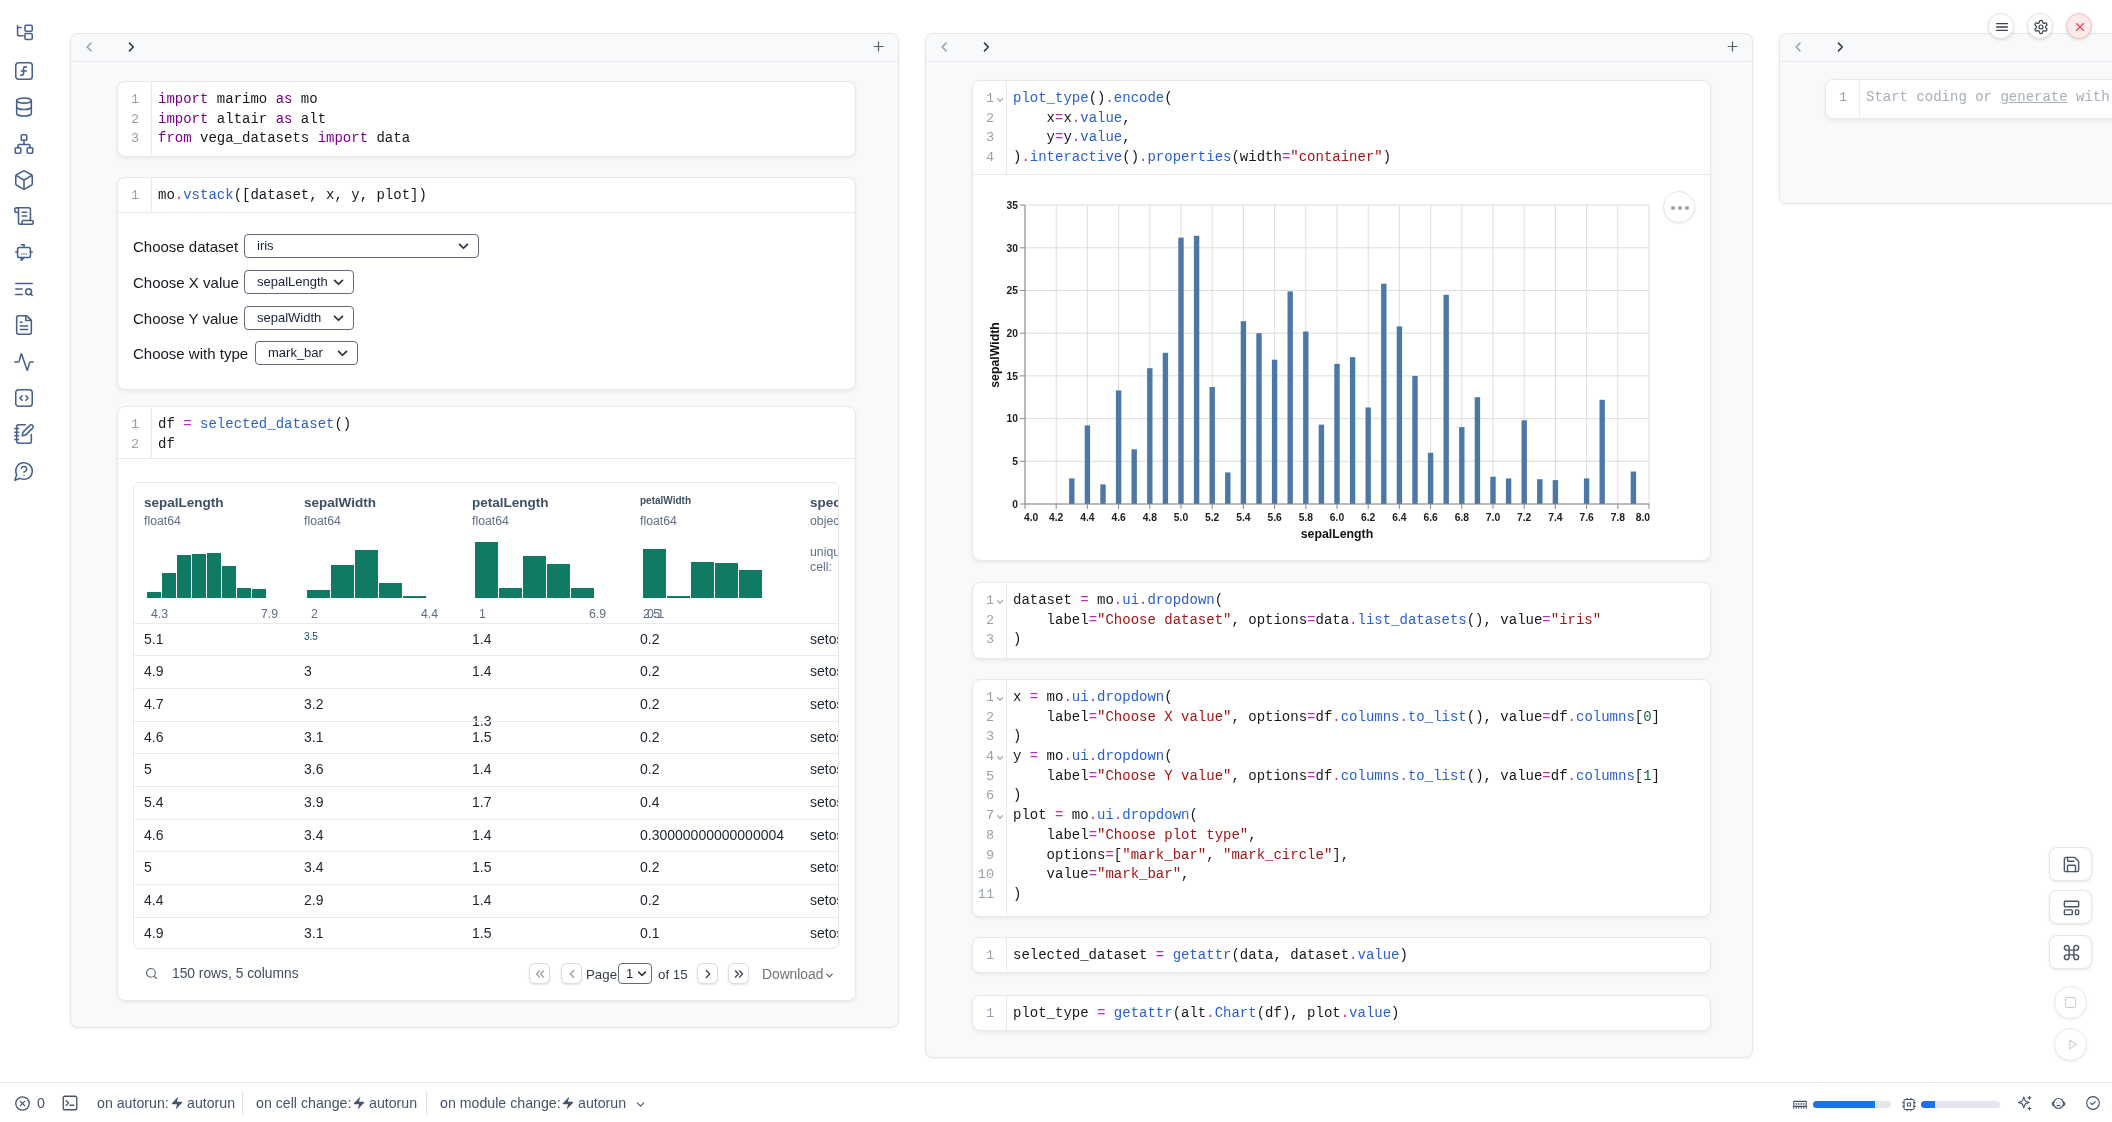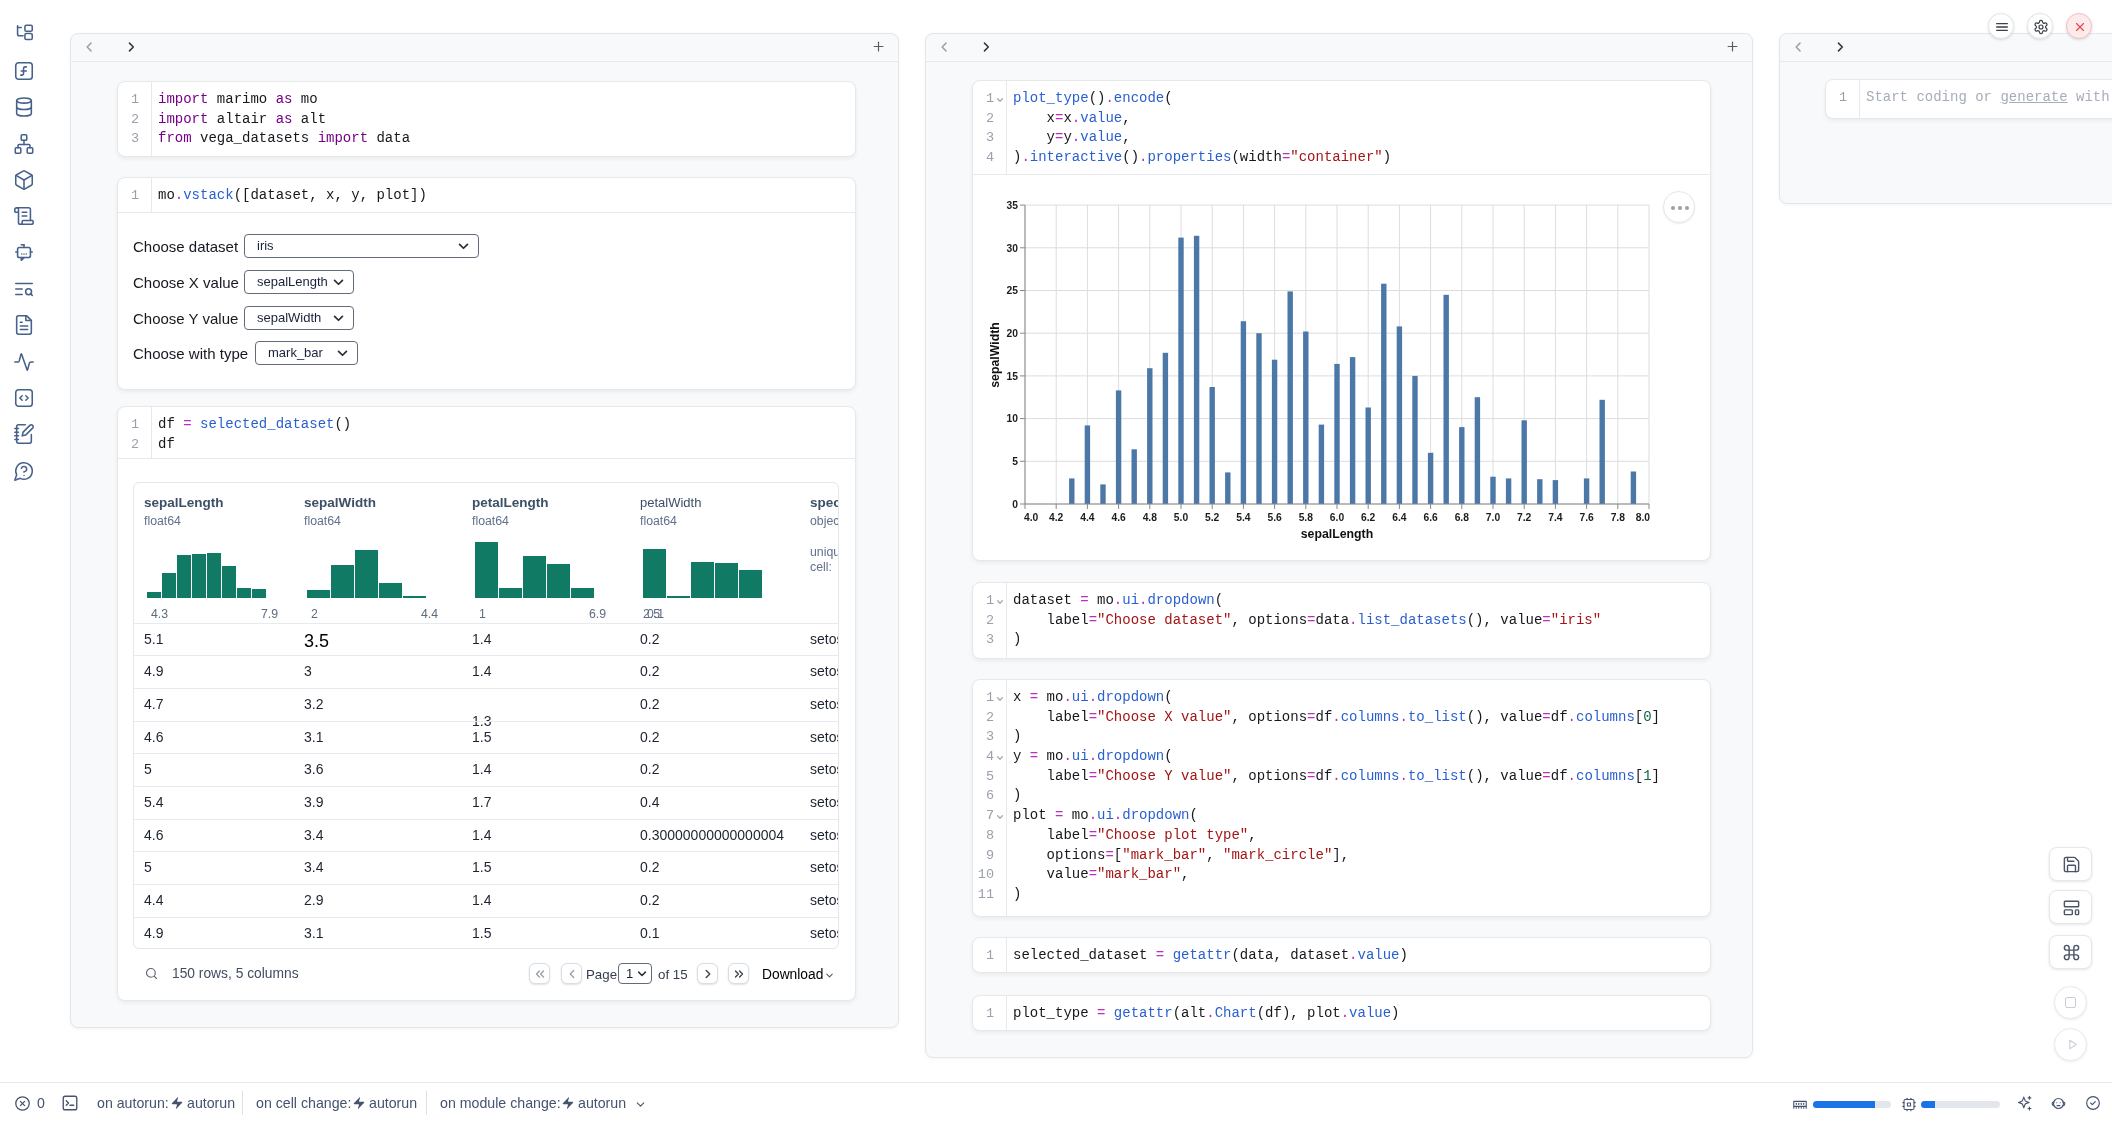--- a/index.html
+++ b/index.html
@@ -178,21 +178,21 @@
       <div class="cl"><span class="num">1</span><span class="ctext">df <span class="o">=</span> <span class="f">selected_dataset</span>()</span></div>
       <div class="cl"><span class="num">2</span><span class="ctext">df</span></div>
     </div>
 <div class="abs" style="left:15px;top:75px;width:706px;height:467px;border:1px solid #e4e6e9;border-radius:6px;overflow:hidden;background:#fff">
 <div class="abs" style="left:10px;top:12px;font-size:13.5px;font-weight:bold;color:#3c5066">sepalLength</div>
 <div class="abs" style="left:10px;top:31px;font-size:12.3px;color:#62708a">float64</div>
 <div class="abs" style="left:170px;top:12px;font-size:13.5px;font-weight:bold;color:#3c5066">sepalWidth</div>
 <div class="abs" style="left:170px;top:31px;font-size:12.3px;color:#62708a">float64</div>
 <div class="abs" style="left:338px;top:12px;font-size:13.5px;font-weight:bold;color:#3c5066">petalLength</div>
 <div class="abs" style="left:338px;top:31px;font-size:12.3px;color:#62708a">float64</div>
-<div class="abs" style="left:506px;top:12px;font-size:13px;font-weight:normal;color:#3c5066">petalWidth</div>
+<div class="abs" style="left:506px;top:12px;font-size:10px;font-weight:bold;color:#3c5066">petalWidth</div>
 <div class="abs" style="left:506px;top:31px;font-size:12.3px;color:#62708a">float64</div>
 <div class="abs" style="left:676px;top:12px;font-size:13.5px;font-weight:bold;color:#3c5066">species</div>
 <div class="abs" style="left:676px;top:31px;font-size:12.3px;color:#62708a">object</div>
 <div class="abs" style="left:676px;top:62px;font-size:12.3px;color:#62708a">unique</div>
 <div class="abs" style="left:676px;top:77px;font-size:12.3px;color:#62708a">cell:</div>
 <svg class="abs" style="left:13px;top:59px" width="121" height="56">
         <rect x="0" y="50" width="14" height="6" fill="#107a65"></rect>
         <rect x="15" y="31" width="14" height="25" fill="#107a65"></rect>
         <rect x="30" y="13" width="14" height="43" fill="#107a65"></rect>
         <rect x="45" y="12" width="14" height="44" fill="#107a65"></rect>
@@ -225,21 +225,21 @@
 <div class="abs" style="left:17px;top:124px;font-size:12.3px;color:#5d6b80">4.3</div>
 <div class="abs" style="left:13px;top:124px;width:131px;text-align:right;font-size:12.3px;color:#5d6b80">7.9</div>
 <div class="abs" style="left:177px;top:124px;font-size:12.3px;color:#5d6b80">2</div>
 <div class="abs" style="left:173px;top:124px;width:131px;text-align:right;font-size:12.3px;color:#5d6b80">4.4</div>
 <div class="abs" style="left:345px;top:124px;font-size:12.3px;color:#5d6b80">1</div>
 <div class="abs" style="left:341px;top:124px;width:131px;text-align:right;font-size:12.3px;color:#5d6b80">6.9</div>
 <div class="abs" style="left:513px;top:124px;font-size:12.3px;color:#5d6b80">0.1</div>
 <div class="abs" style="left:509px;top:124px;width:131px;text-align:left;font-size:12.3px;color:#5d6b80">2.5</div>
 <div class="abs" style="left:0;top:139.5px;width:706px;height:32.7px;border-top:1px solid #e8eaed">
 <div class="abs" style="left:10px;top:7px;font-size:14px;color:#1d2330">5.1</div>
-<div class="abs" style="left:170px;top:7px;font-size:18px;color:#000000">3.5</div>
+<div class="abs" style="left:170px;top:7px;font-size:10px;color:#0c4a6e">3.5</div>
 <div class="abs" style="left:338px;top:7px;font-size:14px;color:#1d2330">1.4</div>
 <div class="abs" style="left:506px;top:7px;font-size:14px;color:#1d2330">0.2</div>
 <div class="abs" style="left:676px;top:7px;font-size:14px;color:#1d2330">setosa</div>
 </div>
 <div class="abs" style="left:0;top:172.2px;width:706px;height:32.7px;border-top:1px solid #e8eaed">
 <div class="abs" style="left:10px;top:7px;font-size:14px;color:#1d2330">4.9</div>
 <div class="abs" style="left:170px;top:7px;font-size:14px;color:#1d2330">3</div>
 <div class="abs" style="left:338px;top:7px;font-size:14px;color:#1d2330">1.4</div>
 <div class="abs" style="left:506px;top:7px;font-size:14px;color:#1d2330">0.2</div>
 <div class="abs" style="left:676px;top:7px;font-size:14px;color:#1d2330">setosa</div>
@@ -326,21 +326,21 @@
       <svg class="abs " style="left:3px;top:3px" width="14" height="14" viewBox="0 0 24 24" fill="none" stroke="#3c434e" stroke-width="2.4" stroke-linecap="round" stroke-linejoin="round">
         <path d="m9 18 6-6-6-6"></path>
       </svg>
     </div>
 <div class="btn" style="left:610px;top:556px">
       <svg class="abs " style="left:3px;top:3px" width="14" height="14" viewBox="0 0 24 24" fill="none" stroke="#3c434e" stroke-width="2.4" stroke-linecap="round" stroke-linejoin="round">
         <path d="m13 17 5-5-5-5"></path>
         <path d="m6 17 5-5-5-5"></path>
       </svg>
     </div>
-<div class="abs" style="left:644px;top:560px;font-size:13.8px;color:#000000">Download</div>
+<div class="abs" style="left:644px;top:560px;font-size:13.8px;color:#737373">Download</div>
 <svg class="abs " style="left:706px;top:563px" width="11" height="11" viewBox="0 0 24 24" fill="none" stroke="#4b5563" stroke-width="2.2" stroke-linecap="round" stroke-linejoin="round">
       <path d="m6 9 6 6 6-6"></path>
     </svg>
 </div>
 <div class="cell" style="left:972px;top:80px;width:739px;height:481px">
 <div style="position:absolute;left:0;right:0;top:0;height:94px;border-bottom:1px solid #e7e9ec"></div>
 <div class="gut" style="height:94px;bottom:auto"></div>
     <div class="code" style="padding-top:8px">
       <div class="cl"><span class="num">1</span><svg class="fold" width="8" height="8" viewBox="0 0 10 10" fill="none" stroke="#a4abb5" stroke-width="1.6" stroke-linecap="round" stroke-linejoin="round">
           <path d="m2 3.5 3 3 3-3"></path>

